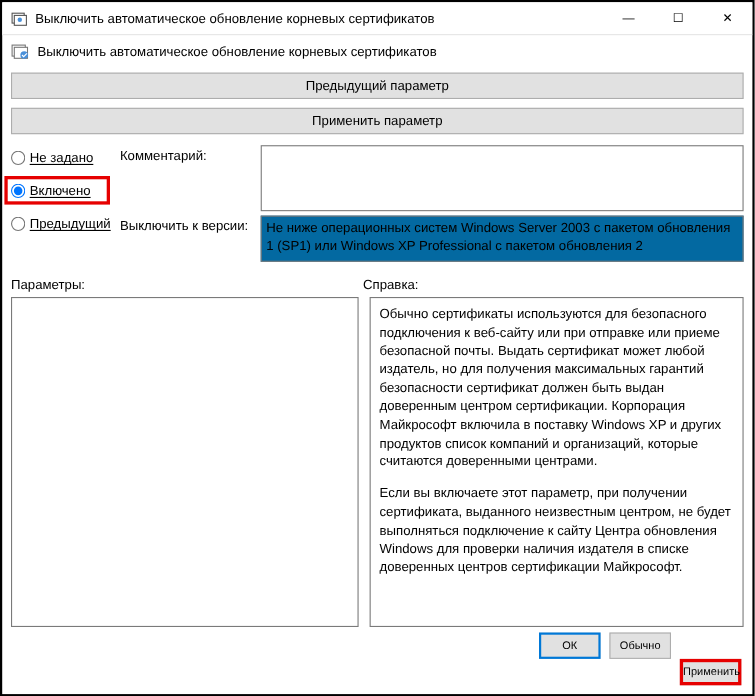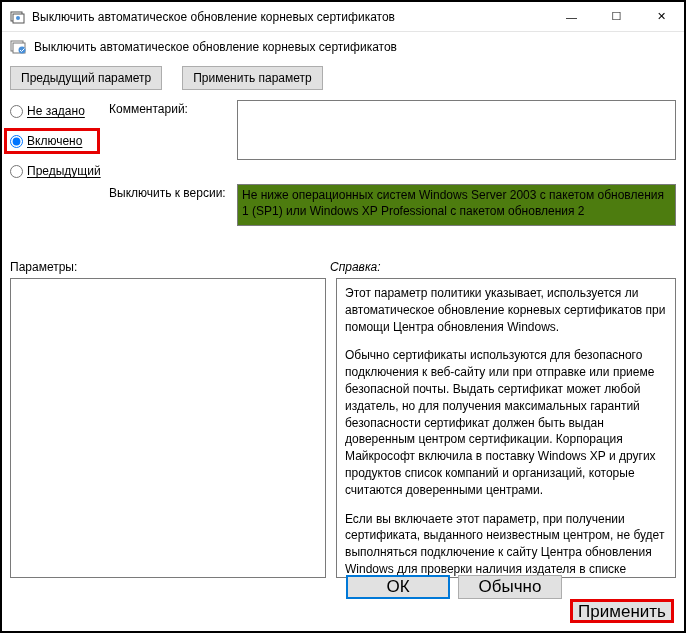--- a/index.html
+++ b/index.html
@@ -42,21 +42,22 @@
       padding: 6px 8px;
       gap: 6px;
     }
     .subtitle-row .sub-icon {
       width: 18px; height: 18px;
     }
     
     .nav-row {
       padding: 4px 8px 10px 8px;
       display: flex;
-      gap: 20px;
+      gap: 8px;
+      flex-direction: column;
     }
     .nav-btn {
       background: #e1e1e1;
       border: 1px solid #adadad;
       padding: 4px 10px;
       font-size: 12px;
       font-family: inherit;
       cursor: default;
     }
     
@@ -81,21 +82,21 @@
     .radio-item input[type=radio] { margin: 0; }
     .radio-item label { text-decoration: underline; text-decoration-color: #000; text-underline-offset: 2px; }
     .radio-highlight {
       border: 3px solid #e60000;
       padding: 3px 24px 3px 3px;
       margin-left: -6px;
     }
     .fields-col { flex: 1; }
     .field-row {
       display: flex;
-      margin-bottom: 24px;
+      margin-bottom: 4px;
       gap: 8px;
     }
     .field-label {
       width: 120px;
       padding-top: 2px;
     }
     .comment-box {
       flex: 1;
       height: 60px;
       border: 1px solid #7a7a7a;
@@ -104,33 +105,33 @@
       font-family: inherit;
       font-size: 12px;
       padding: 2px;
       resize: none;
       overflow-y: scroll;
     }
     .req-box {
       flex: 1;
       height: 42px;
       border: 1px solid #7a7a7a;
-      background: #4d7c0f;
+      background: #0369a1;
       padding: 2px 4px;
       overflow-y: scroll;
       font-size: 12px;
       line-height: 1.35;
     }
     
     .lower-labels {
       display: flex;
       padding: 10px 8px 4px 8px;
     }
     .lower-labels .left { width: 320px; }
-    .lower-labels .right { flex: 1; font-style: italic; }
+    .lower-labels .right { flex: 1; }
     
     .lower-panes {
       display: flex;
       padding: 0 8px;
       gap: 10px;
       height: 300px;
     }
     .params-pane {
       width: 316px;
       border: 1px solid #7a7a7a;
@@ -148,25 +149,25 @@
     .help-pane p { margin-bottom: 12px; }
     
     .bottom-btns {
       position: absolute;
       bottom: 8px;
       right: 10px;
       display: flex;
       gap: 8px;
     }
     .dlg-btn {
-      width: 104px;
+      width: 56px;
       height: 24px;
       border: 1px solid #adadad;
       background: #e1e1e1;
-      font-size: 17px;
+      font-size: 10px;
       font-family: inherit;
       cursor: default;
     }
     .dlg-btn.default {
       border: 2px solid #0078d7;
     }
     .dlg-btn.highlight {
       border: 3px solid #e60000;
       margin-top: 24px;
     }
@@ -242,21 +243,20 @@
 </div>
 
 <div class="lower-labels">
   <div class="left">Параметры:</div>
   <div class="right">Справка:</div>
 </div>
 
 <div class="lower-panes">
   <div class="params-pane"></div>
   <div class="help-pane">
-    <p>Этот параметр политики указывает, используется ли автоматическое обновление корневых сертификатов при помощи Центра обновления Windows.</p>
     <p>Обычно сертификаты используются для безопасного подключения к веб-сайту или при отправке или приеме безопасной почты. Выдать сертификат может любой издатель, но для получения максимальных гарантий безопасности сертификат должен быть выдан доверенным центром сертификации. Корпорация Майкрософт включила в поставку Windows XP и других продуктов список компаний и организаций, которые считаются доверенными центрами.</p>
     <p>Если вы включаете этот параметр, при получении сертификата, выданного неизвестным центром, не будет выполняться подключение к сайту Центра обновления Windows для проверки наличия издателя в списке доверенных центров сертификации Майкрософт.</p>
   </div>
 </div>
 
 <div class="bottom-btns">
   <button class="dlg-btn default">ОК</button>
   <button class="dlg-btn">Обычно</button>
   <button class="dlg-btn highlight">Применить</button>
 </div>

